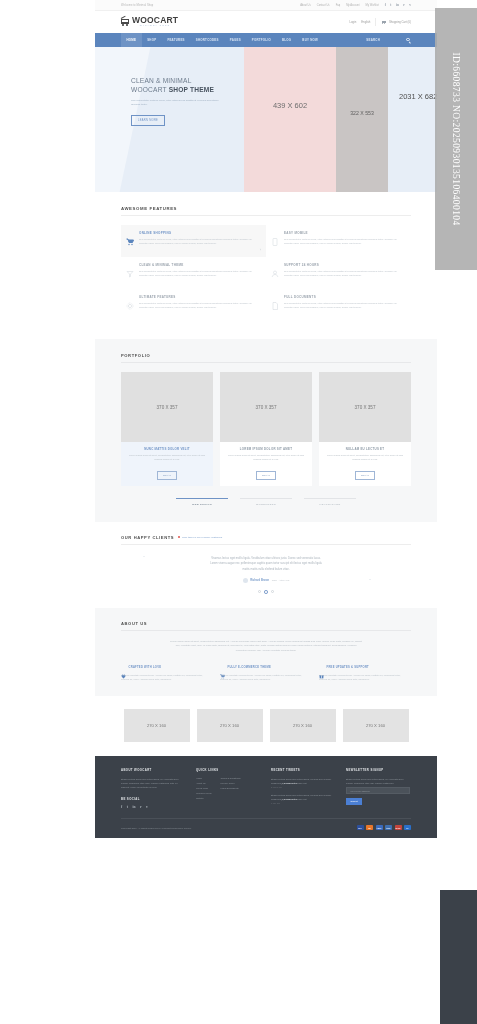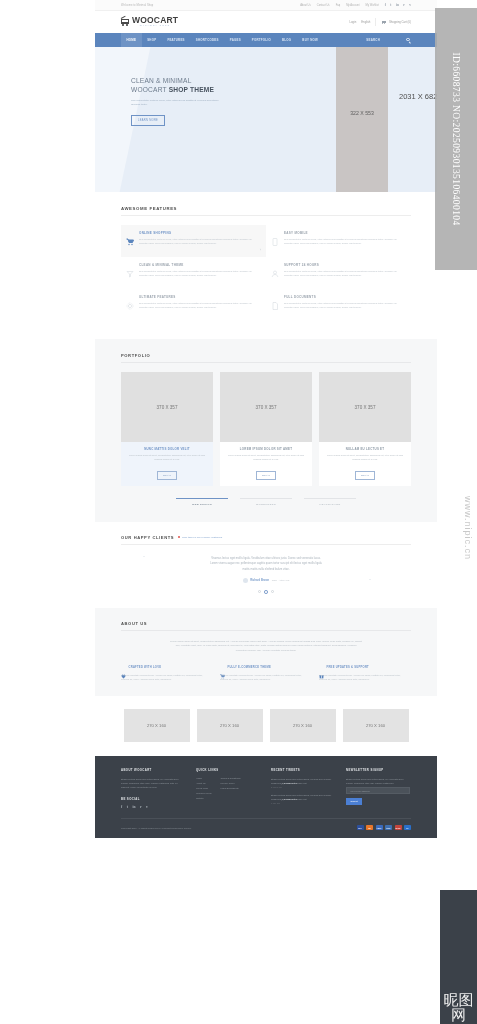--- a/index.html
+++ b/index.html
@@ -256,20 +256,23 @@
       <div class="diag"></div>
       <div class="hero-inner">
         <div class="hero-copy">
           <div class="hero-h1">
             <span>CLEAN &amp; MINIMAL</span><br>
             <span>WOOCART </span><b>SHOP THEME</b>
           </div>
           <div class="hero-p">Sed consectetur pretium lacus, vitae ultrices felis sagittis at vivamus sollicitudin faucibus tortor.</div>
           <div class="hero-btn">LEARN MORE</div>
         </div>
+        <div class="ph-pink">
+            <span>439 X 602</span>
+          </div>
         <div class="ph-gray">
             <span>322 X 553</span>
           </div>
 
         <div class="lbl-right">2031 X 682</div>
       </div>
     </div>
 
     <div class="sec-features">
       <div class="wrap">
@@ -546,17 +549,13 @@
           </div>
         </div>
       </div>
     </div>
   </div>
 
   <div class="wm-top">
     <span>ID:6608733 NO:20250930135106400104</span>
   </div>
   <div class="wm-block"></div>
-  <div class="wm-right">
-    <div class="wm-www">www.nipic.cn</div>
-    <div class="wm-cn">昵图网</div>
-  </div>
 </div>
 
 </body></html>

